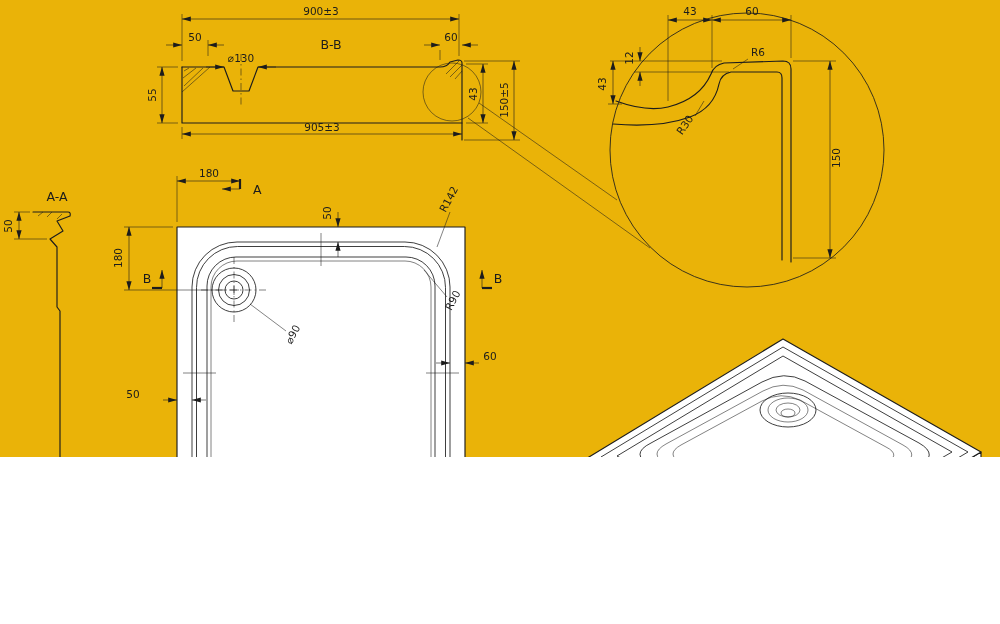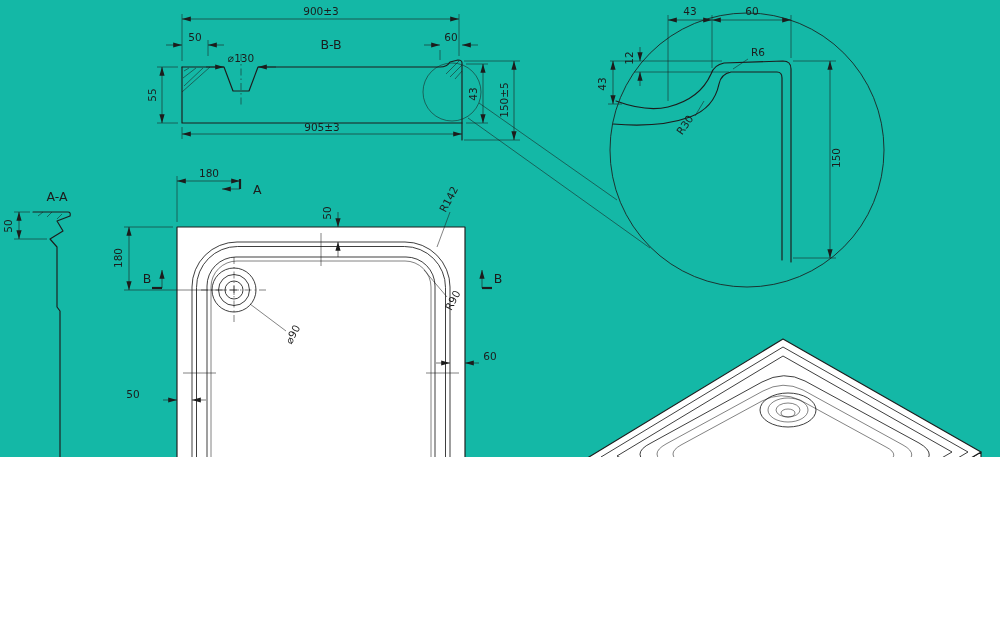--- a/index.html
+++ b/index.html
@@ -1,16 +1,16 @@
 <!DOCTYPE html>
 <html><head>
 <meta charset="utf-8">
 <style>
   html,body{margin:0;padding:0;background:#ffffff}
-  .sheet{width:1000px;height:457px;background:#14b8a6;position:relative;font-family:"DejaVu Sans",sans-serif;overflow:hidden}
+  .sheet{width:1000px;height:457px;background:#eab308;position:relative;font-family:"DejaVu Sans",sans-serif;overflow:hidden}
   svg{display:block}
   .m{stroke:#1c1c1c;stroke-width:1.15;fill:none;stroke-linejoin:round;stroke-linecap:round}
   .m2{stroke:#1c1c1c;stroke-width:0.85;fill:none}
   .t{stroke:#1c1c1c;stroke-width:0.55;fill:none}
   .dl{stroke:#1c1c1c;stroke-width:0.6;fill:none}
   .cut{stroke:#1c1c1c;stroke-width:2.2;fill:none}
   .cl{stroke-dasharray:7 3 1.5 3}
   .wf{fill:#ffffff}
   text.d{font-size:10.5px;fill:#1c1c1c;font-family:"DejaVu Sans",sans-serif}
   text.lbl{font-size:12.5px;fill:#1c1c1c;font-family:"DejaVu Sans",sans-serif}

